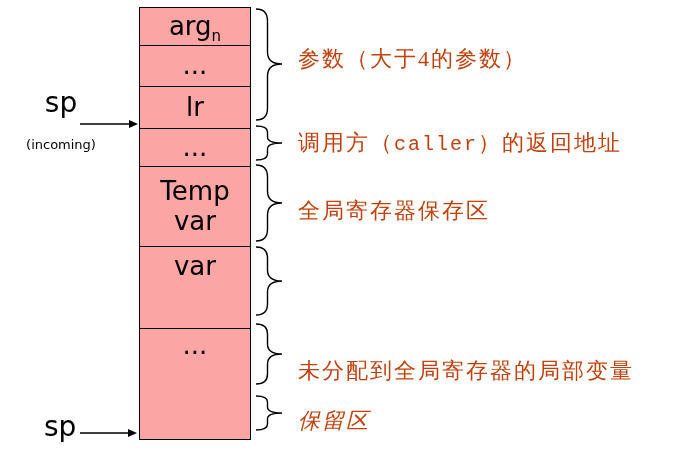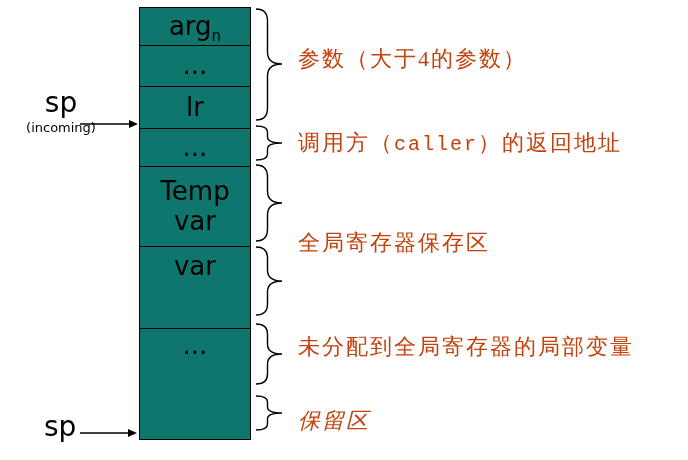--- a/index.html
+++ b/index.html
@@ -4,45 +4,45 @@
 <style>
   html,body { margin:0; padding:0; background:#fff; }
   .canvas {
     position:relative; width:688px; height:460px; background:#ffffff;
     font-family:"DejaVu Sans", sans-serif; color:#000; overflow:hidden;
   }
   
   .stack {
     position:absolute; left:139px; top:7px; width:112px; height:433px;
     border:1.5px solid #000; box-sizing:border-box;
-    display:flex; flex-direction:column; background:#0f766e;
+    display:flex; flex-direction:column; background:#fca5a5;
   }
   .row {
     box-sizing:border-box; border-bottom:1.5px solid #000;
     display:flex; flex-direction:column; align-items:center; justify-content:center;
     font-size:26px; line-height:1.15; flex:none;
   }
   .row:last-child { border-bottom:none; }
   .row sub { font-size:15px; line-height:0; }
   .row span:empty, .row sub:empty { display:none; }
   .row.spread { justify-content:space-between; padding:5px 0 8px; }
   
   .sp-in { position:absolute; left:16px; top:88px; width:90px; text-align:center; }
   .sp-in .sp { font-size:28px; line-height:1.1; display:block; }
-  .sp-in .subl { font-size:13px; display:block; margin-top:1px; }
+  .sp-in .subl { font-size:13px; display:block; margin-top:18px; }
   .sp-out { position:absolute; left:44px; top:412px; font-size:28px; line-height:1.1; }
   
   .ann {
     position:absolute; left:298px; transform:translateY(-50%); white-space:nowrap;
     font-family:"Liberation Serif","DejaVu Serif",serif;
     font-size:22px; letter-spacing:2px; color:#c2410c;
   }
   .ann .mono { font-family:Liberation Mono, monospace; font-size:20px; letter-spacing:2px; }
-  .a1 { top:59px; } .a2 { top:143px; } .a3 { top:211px;margin-top:32px; }
-  .a4 { top:277px; } .a5 { top:347px; } .a6 { top:421px;font-style:italic; }
+  .a1 { top:59px; } .a2 { top:143px; } .a3 { top:211px; }
+  .a4 { top:277px; } .a5 { top:371px; } .a6 { top:421px;font-style:italic; }
   svg.overlay { position:absolute; left:0; top:0; pointer-events:none; }
   svg .stroke { stroke:#000; stroke-width:1.4; fill:none; }
 </style>
 </head>
 <body>
 
 <div class="canvas">
 
   <div class="sp-in">
     <span class="sp">sp</span>

